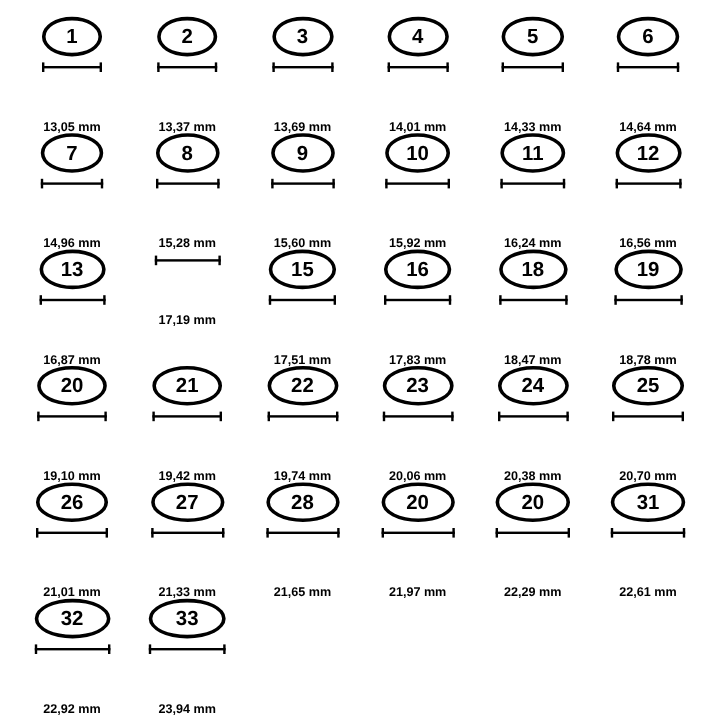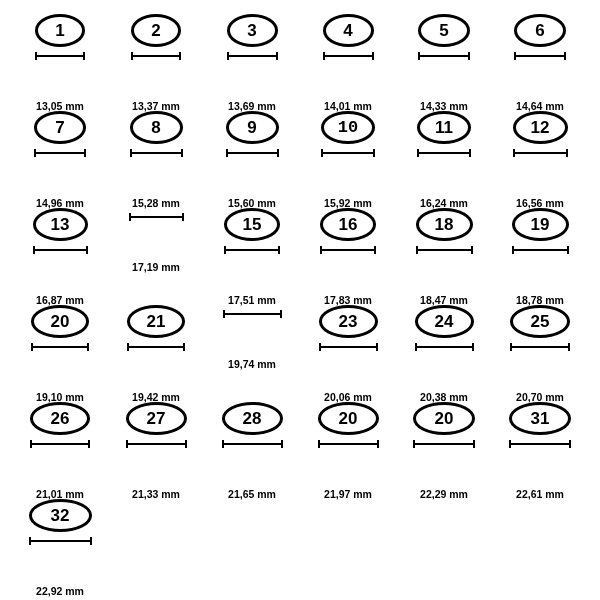--- a/index.html
+++ b/index.html
@@ -205,21 +205,21 @@
         <div class="measure">
           <div class="caliper" style="width: 53px;">
             <div class="bar"></div>
             <div class="tick left"></div>
             <div class="tick right"></div>
           </div>
           <div class="diam">15,60 mm</div>
         </div>
       </div>
       <div class="cell">
-        <div class="ring" style="width: 54px; height: 54px; font-family: Liberation Mono, monospace;">
+        <div class="ring" style="width: 54px; height: 54px;">
           <span class="ring-size">10</span>
         </div>
         <div class="measure">
           <div class="caliper" style="width: 54px;">
             <div class="bar"></div>
             <div class="tick left"></div>
             <div class="tick right"></div>
           </div>
           <div class="diam">15,92 mm</div>
         </div>
@@ -345,20 +345,23 @@
         <div class="measure">
           <div class="caliper" style="width: 58px;">
             <div class="bar"></div>
             <div class="tick left"></div>
             <div class="tick right"></div>
           </div>
           <div class="diam">19,42 mm</div>
         </div>
       </div>
       <div class="cell">
+        <div class="ring" style="width: 59px; height: 59px;">
+          <span class="ring-size">22</span>
+        </div>
         <div class="measure">
           <div class="caliper" style="width: 59px;">
             <div class="bar"></div>
             <div class="tick left"></div>
             <div class="tick right"></div>
           </div>
           <div class="diam">19,74 mm</div>
         </div>
       </div>
       <div class="cell">
@@ -482,19 +485,32 @@
         <div class="ring" style="width: 63px; height: 63px;">
           <span class="ring-size">32</span>
         </div>
         <div class="measure">
           <div class="caliper" style="width: 63px;">
             <div class="bar"></div>
             <div class="tick left"></div>
             <div class="tick right"></div>
           </div>
           <div class="diam">22,92 mm</div>
+        </div>
+      </div>
+      <div class="cell">
+        <div class="ring" style="width: 64px; height: 64px;">
+          <span class="ring-size">33</span>
+        </div>
+        <div class="measure">
+          <div class="caliper" style="width: 64px;">
+            <div class="bar"></div>
+            <div class="tick left"></div>
+            <div class="tick right"></div>
+          </div>
+          <div class="diam">23,94 mm</div>
         </div>
       </div>
       <div class="cell empty"></div>
       <div class="cell empty"></div>
       <div class="cell empty"></div>
     </div>
 </div>
 
 </body></html>

